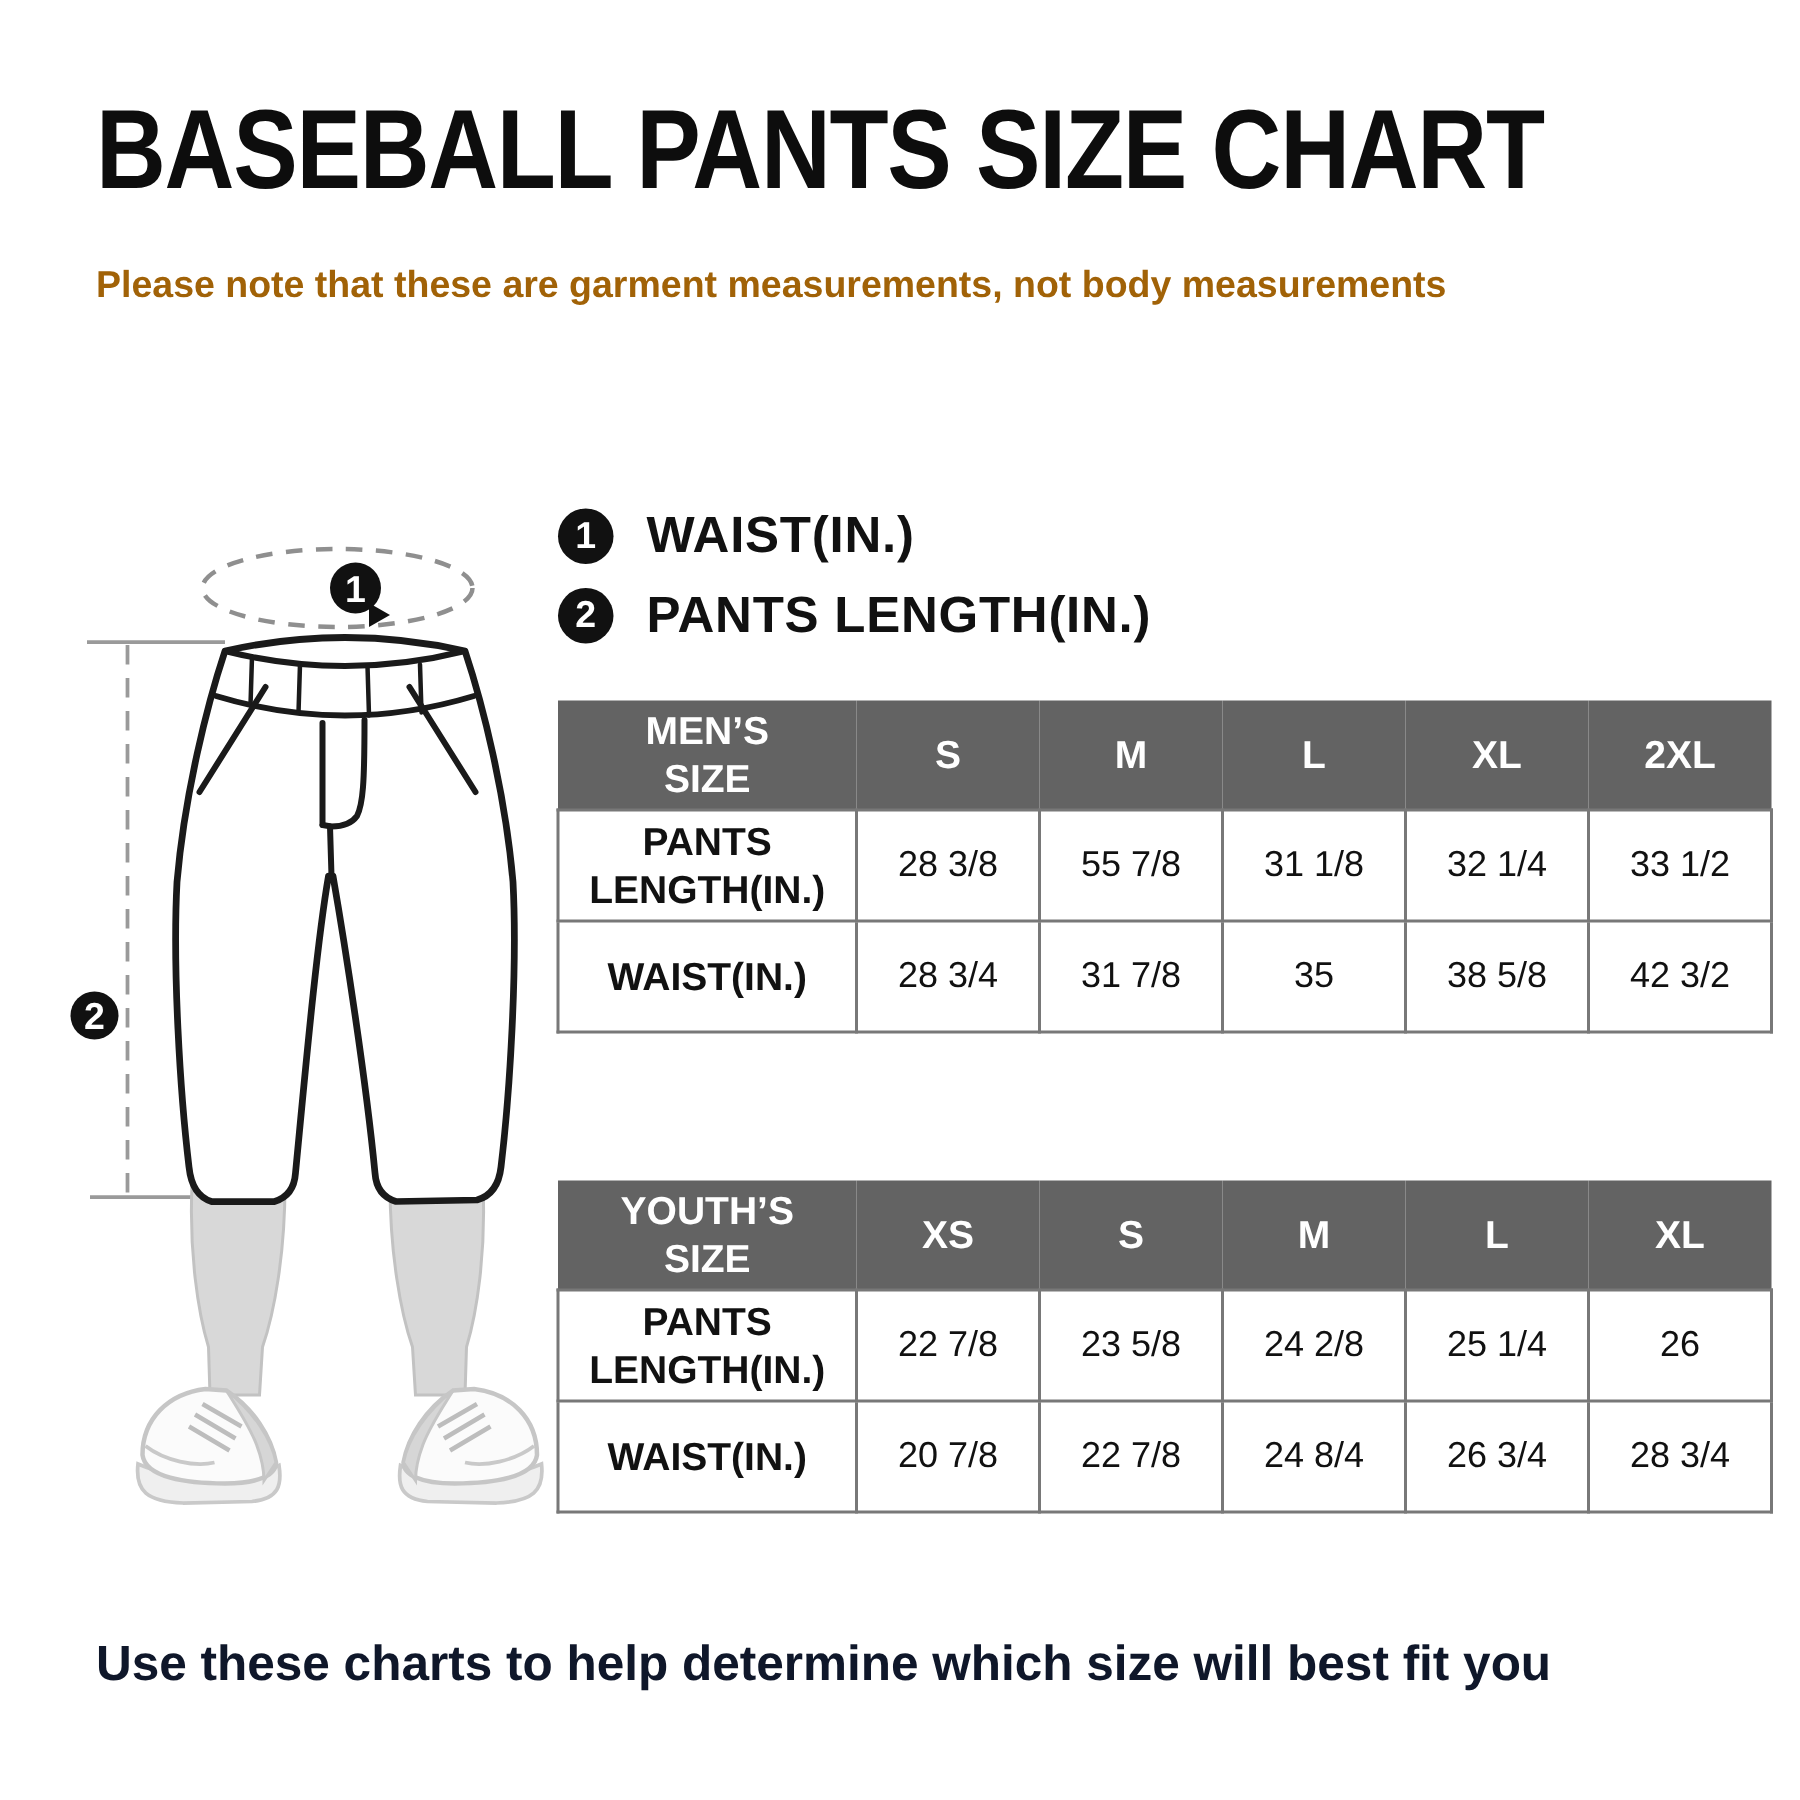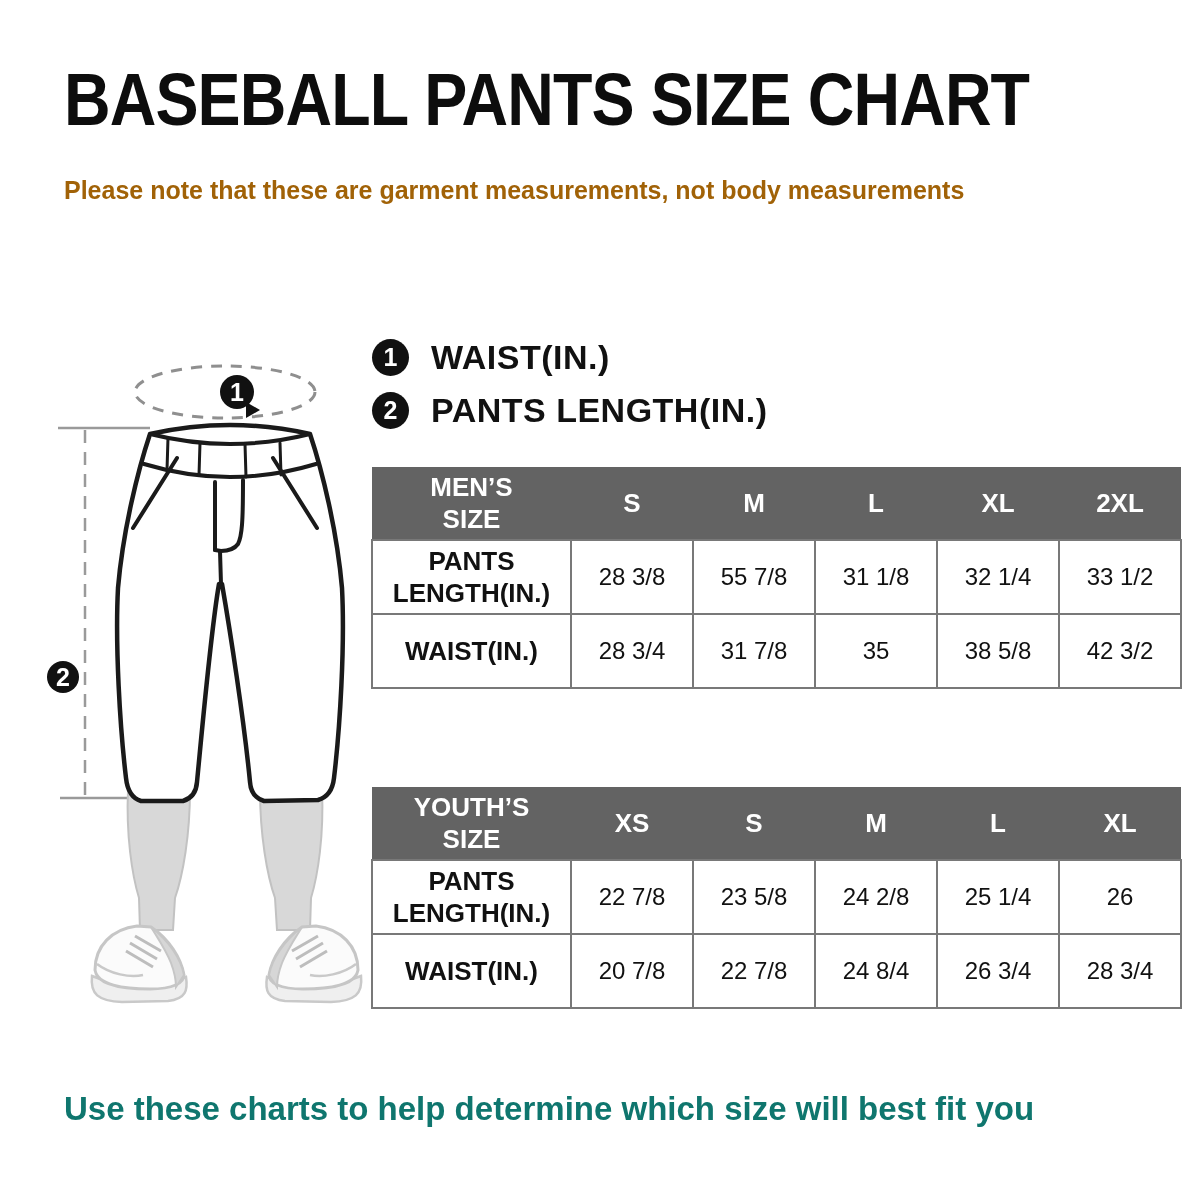--- a/index.html
+++ b/index.html
@@ -11,21 +11,21 @@
 
   .page-title{
     left:64px;top:56px;font-size:75px;font-weight:700;letter-spacing:-1px;
     white-space:nowrap;color:#0d0d0d;transform:scaleX(0.86);transform-origin:left top;
   }
   .note-top{
     left:64px;top:174px;width:990px;font-size:25px;line-height:1.32;
     font-weight:700;color:#a16207;
   }
   .note-bottom{
-    left:64px;top:1090px;width:1080px;font-size:33px;font-weight:700;color:#0f766e;
+    left:64px;top:1090px;width:1080px;font-size:33px;font-weight:700;color:#0f172a;
     white-space:nowrap;
   }
 
   .legend{left:372px;top:338px;display:flex;flex-direction:column;gap:14px;}
   .legend-row{display:flex;align-items:center;gap:22px;}
   .badge{
     width:37px;height:37px;border-radius:50%;background:#111;color:#fff;
     font-weight:700;font-size:25px;display:flex;align-items:center;justify-content:center;
     flex:0 0 auto;
   }

